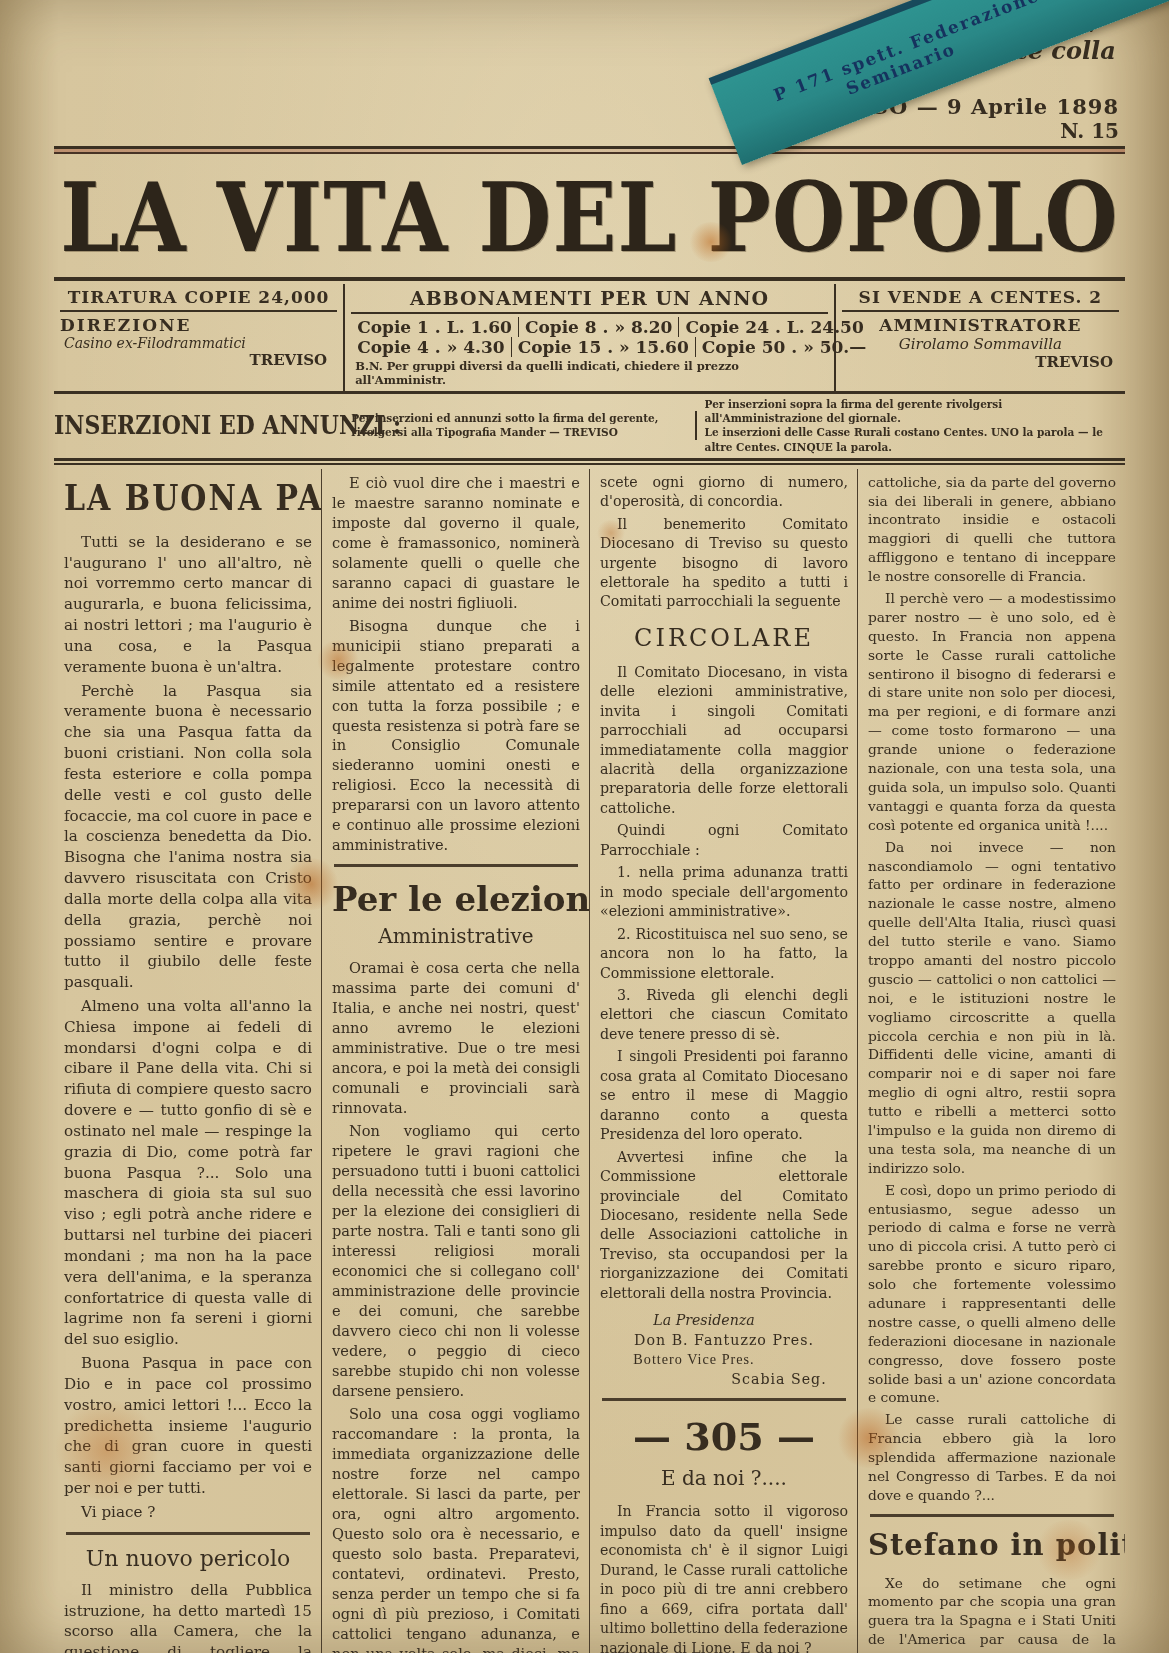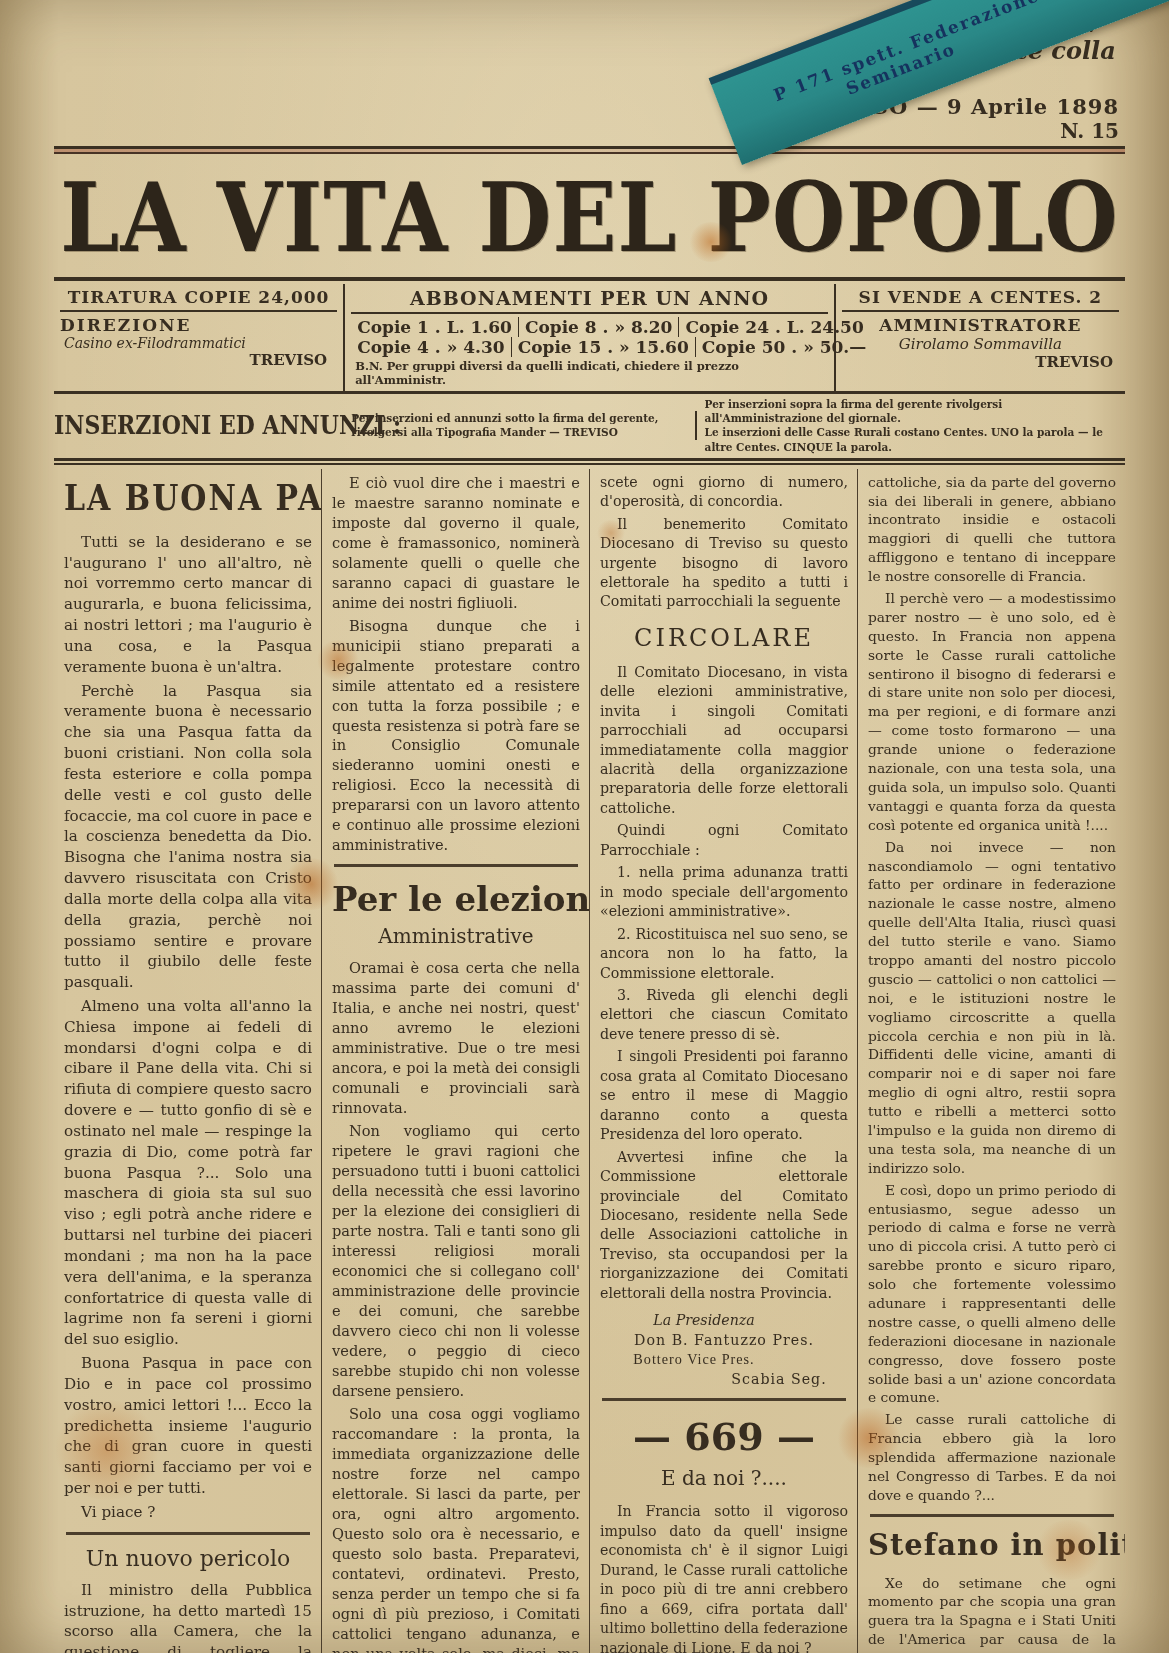--- a/index.html
+++ b/index.html
@@ -203,21 +203,21 @@
       <p>3. Riveda gli elenchi degli elettori che ciascun Comitato deve tenere presso di sè.</p>
       <p>I singoli Presidenti poi faranno cosa grata al Comitato Diocesano se entro il mese di Maggio daranno conto a questa Presidenza del loro operato.</p>
       <p>Avvertesi infine che la Commissione elettorale provinciale del Comitato Diocesano, residente nella Sede delle Associazioni cattoliche in Treviso, sta occupandosi per la riorganizzazione dei Comitati elettorali della nostra Provincia.</p>
       <div class="sig">
         <div class="sig-1">La Presidenza</div>
         <div class="sig-2">Don B. Fantuzzo Pres.</div>
         <div class="sig-3">Bottero Vice Pres.</div>
         <div class="sig-4">Scabia Seg.</div>
       </div>
       <div class="art-rule"></div>
-      <div class="h-669">— 669 —</div>
+      <div class="h-669">— 305 —</div>
       <div class="h-edanoi">E da noi ?....</div>
       <p>In Francia sotto il vigoroso impulso dato da quell' insigne economista ch' è il signor Luigi Durand, le Casse rurali cattoliche in poco più di tre anni crebbero fino a 669, cifra portata dall' ultimo bollettino della federazione nazionale di Lione. E da noi ?</p>
       <p>Siamo, è vero, non molto lontani da questa cifra, ma pur ne stiamo al di sotto, quantunque il movimento per la fondazione delle casse rurali da noi sia cominciato quasi tre anni prima.</p>
 
     </div>
 
     <div class="col col4">
       <p class="noindent">cattoliche, sia da parte del governo sia dei liberali in genere, abbiano incontrato insidie e ostacoli maggiori di quelli che tuttora affliggono e tentano di inceppare le nostre consorelle di Francia.</p>
       <p>Il perchè vero — a modestissimo parer nostro — è uno solo, ed è questo. In Francia non appena sorte le Casse rurali cattoliche sentirono il bisogno di federarsi e di stare unite non solo per diocesi, ma per regioni, e di formare anzi — come tosto formarono — una grande unione o federazione nazionale, con una testa sola, una guida sola, un impulso solo. Quanti vantaggi e quanta forza da questa così potente ed organica unità !....</p>
       <p>Da noi invece — non nascondiamolo — ogni tentativo fatto per ordinare in federazione nazionale le casse nostre, almeno quelle dell'Alta Italia, riuscì quasi del tutto sterile e vano. Siamo troppo amanti del nostro piccolo guscio — cattolici o non cattolici — noi, e le istituzioni nostre le vogliamo circoscritte a quella piccola cerchia e non più in là. Diffidenti delle vicine, amanti di comparir noi e di saper noi fare meglio di ogni altro, restii sopra tutto e ribelli a metterci sotto l'impulso e la guida non diremo di una testa sola, ma neanche di un indirizzo solo.</p>

